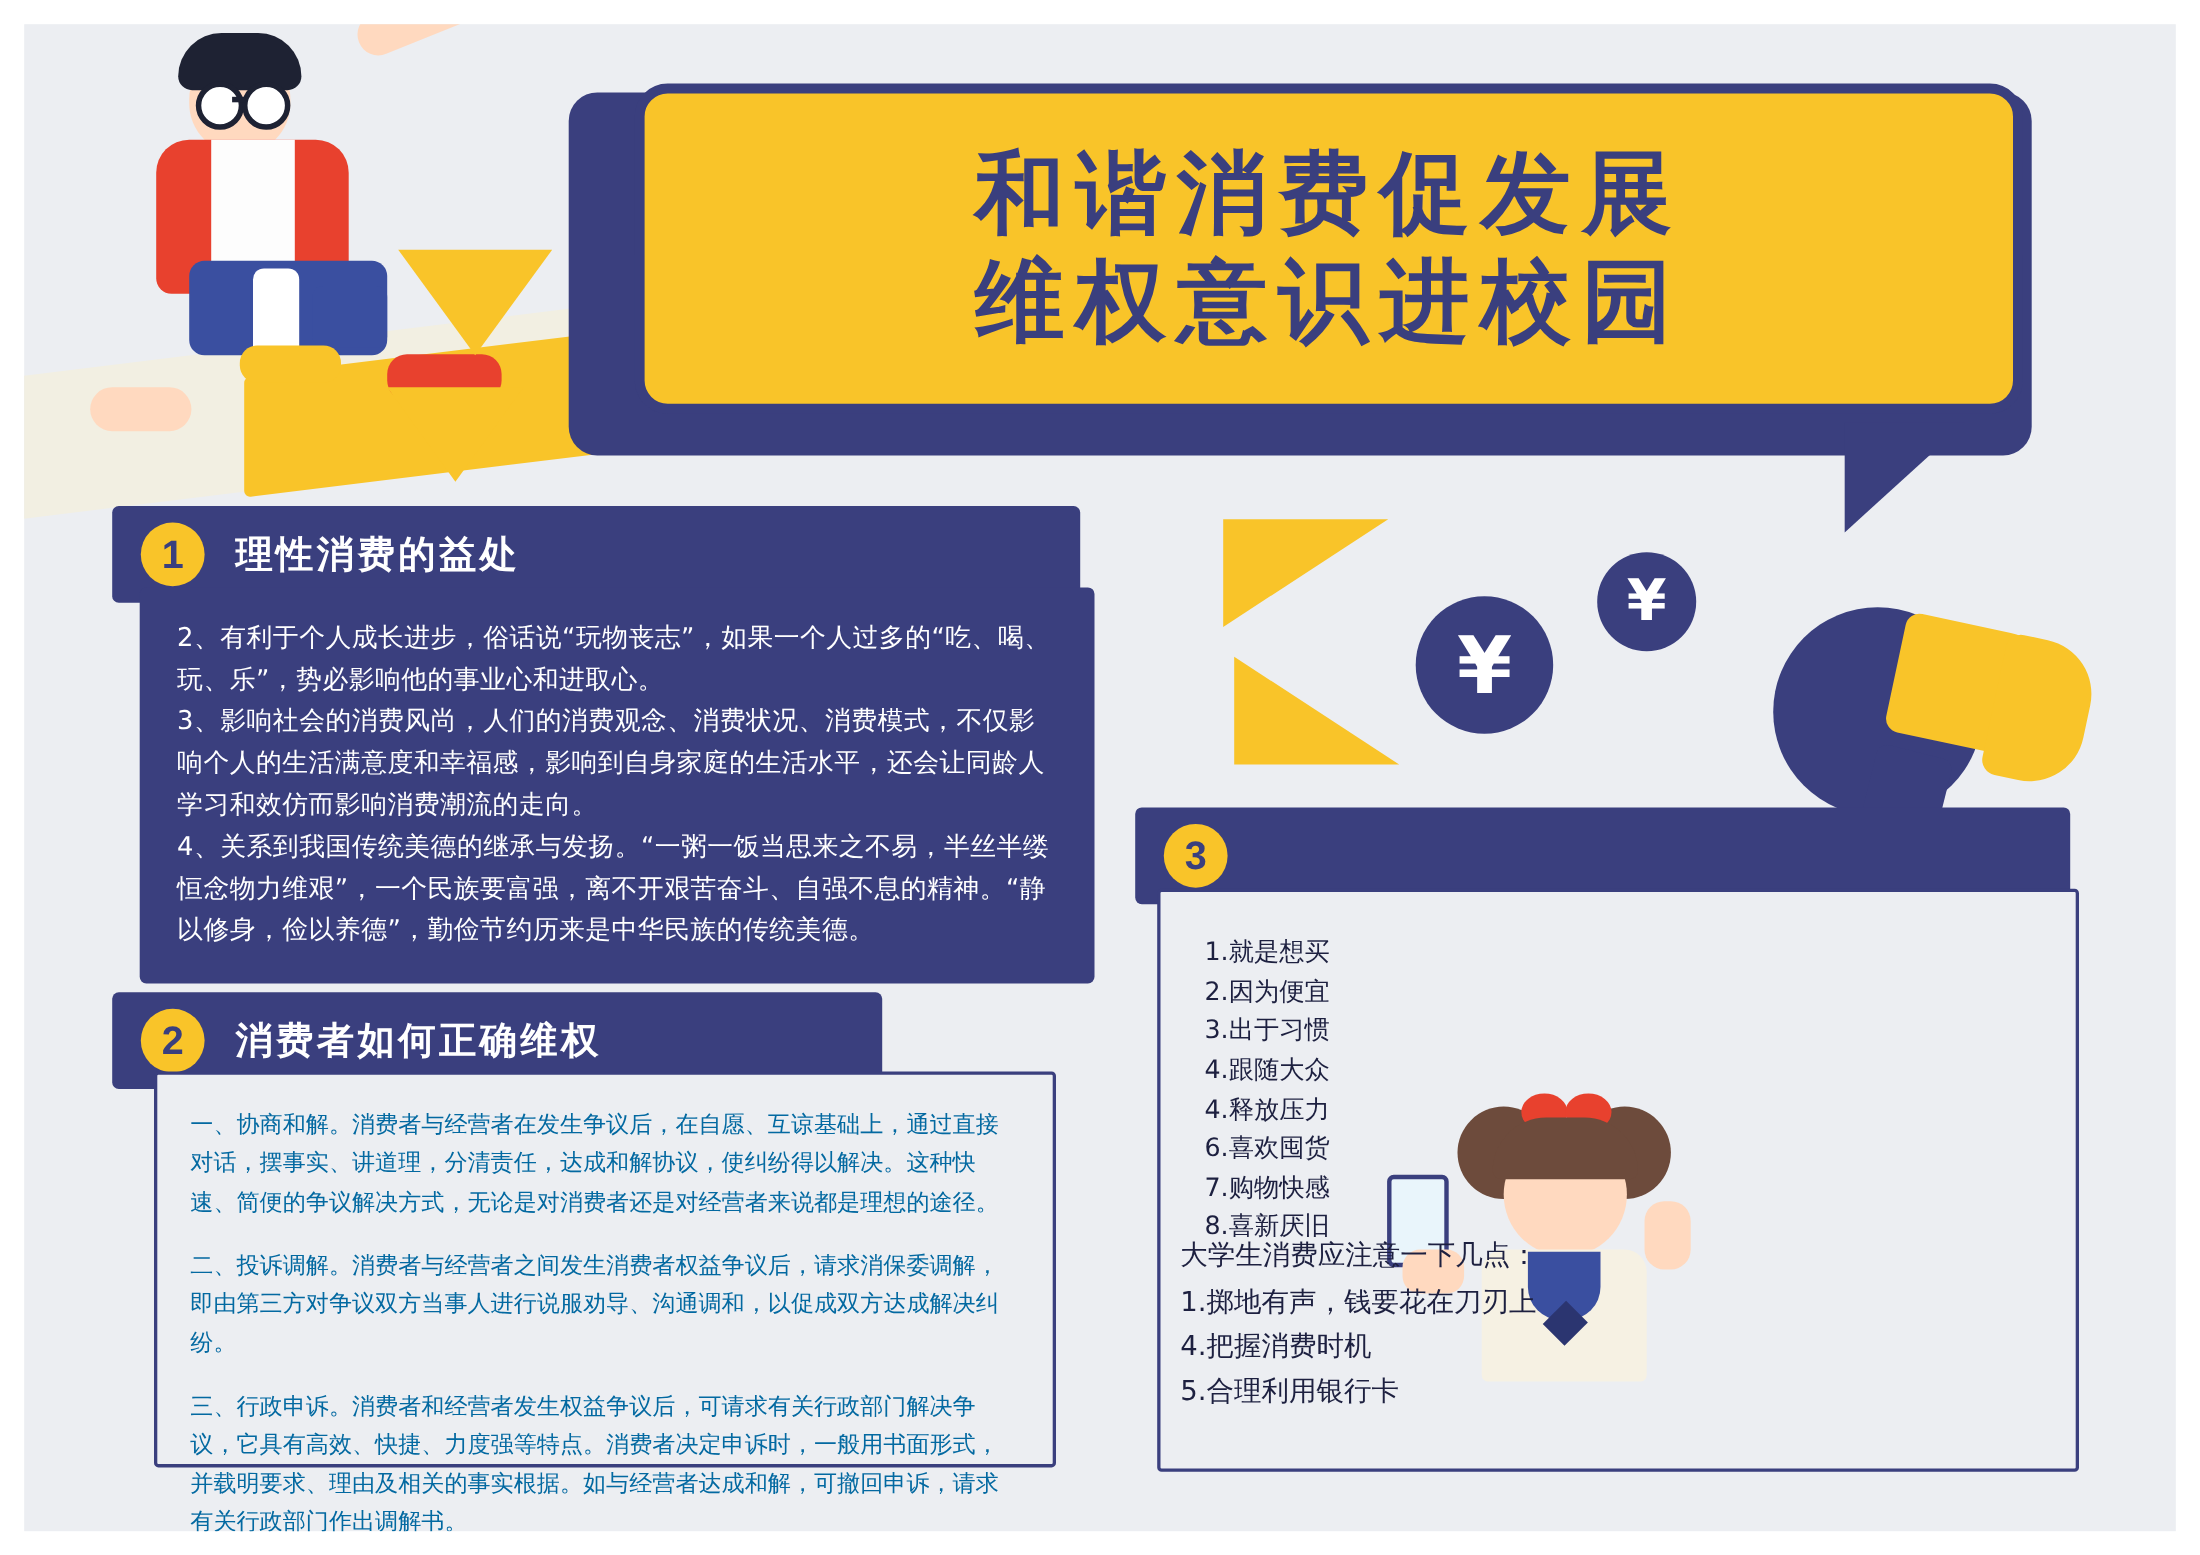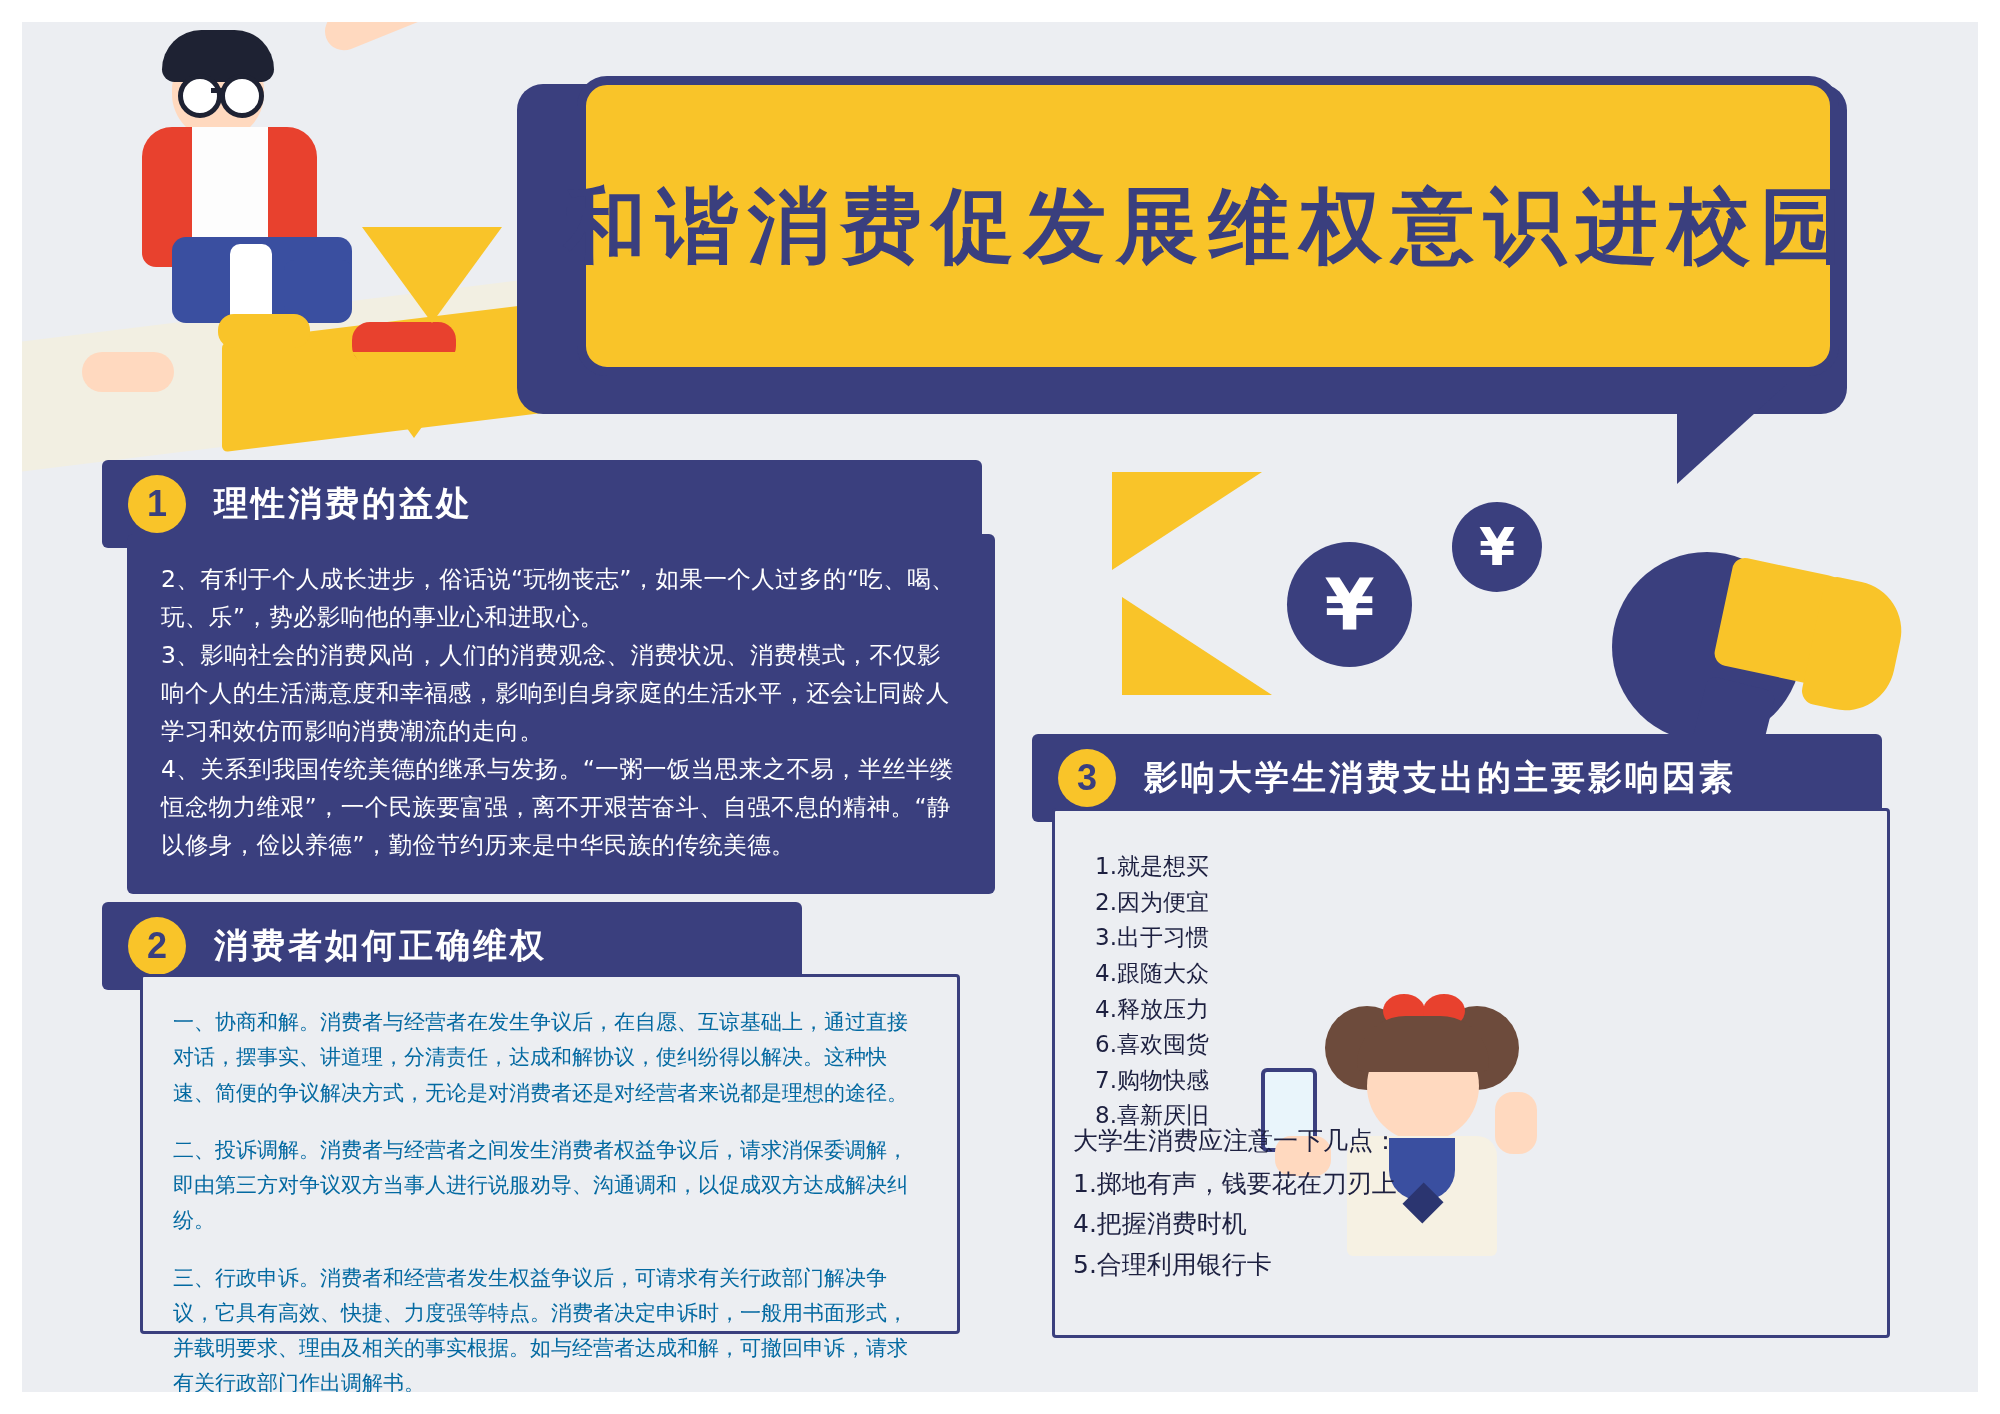--- a/index.html
+++ b/index.html
@@ -39,21 +39,21 @@
     position:absolute;left:495px;top:62px;width:1330px;height:340px;
   }
   .headline-shadow{
     position:absolute;left:0;top:0;width:1330px;height:330px;
     background:#3a3f7e;border-radius:26px;
   }
   .headline-box{
     position:absolute;left:60px;top:-8px;width:1262px;height:300px;
     background:#f9c429;border:9px solid #3a3f7e;border-radius:30px;
     box-sizing:border-box;
-    display:flex;flex-direction:row;justify-content:center;align-items:center;
+    display:flex;flex-direction:column;justify-content:center;align-items:center;
   }
   .headline-box .line{
     color:#3a3f7e;
     font-weight:bold;
     font-size:82px;
     letter-spacing:10px;
     line-height:1.2;
     font-family:"DejaVu Sans","Liberation Sans",sans-serif;
     white-space:nowrap;
   }
@@ -212,21 +212,20 @@
     <div class="sec-title">消费者如何正确维权</div>
   </div>
   <div id="sec2-body">
     <p>一、协商和解。消费者与经营者在发生争议后，在自愿、互谅基础上，通过直接对话，摆事实、讲道理，分清责任，达成和解协议，使纠纷得以解决。这种快速、简便的争议解决方式，无论是对消费者还是对经营者来说都是理想的途径。</p>
     <p>二、投诉调解。消费者与经营者之间发生消费者权益争议后，请求消保委调解，即由第三方对争议双方当事人进行说服劝导、沟通调和，以促成双方达成解决纠纷。</p>
     <p>三、行政申诉。消费者和经营者发生权益争议后，可请求有关行政部门解决争议，它具有高效、快捷、力度强等特点。消费者决定申诉时，一般用书面形式，并载明要求、理由及相关的事实根据。如与经营者达成和解，可撤回申诉，请求有关行政部门作出调解书。</p>
   </div>
 
   <div class="sec-title-bar" id="sec3-bar">
     <div class="num-badge">3</div>
-    <div class="sec-title">影响大学生消费支出的主要影响因素</div>
   </div>
 
   <div id="sec3-body">
 
     <div class="girl" style="left:250px;top:185px;">
       <div class="girl-hair" style="left:20px;top:10px;width:84px;height:84px;"></div>
       <div class="girl-hair" style="left:130px;top:10px;width:84px;height:84px;"></div>
       <div class="bow" style="left:78px;top:-2px;width:42px;height:34px;"></div>
       <div class="bow" style="left:118px;top:-2px;width:42px;height:34px;"></div>
       <div class="girl-face" style="left:62px;top:34px;width:112px;height:112px;"></div>

